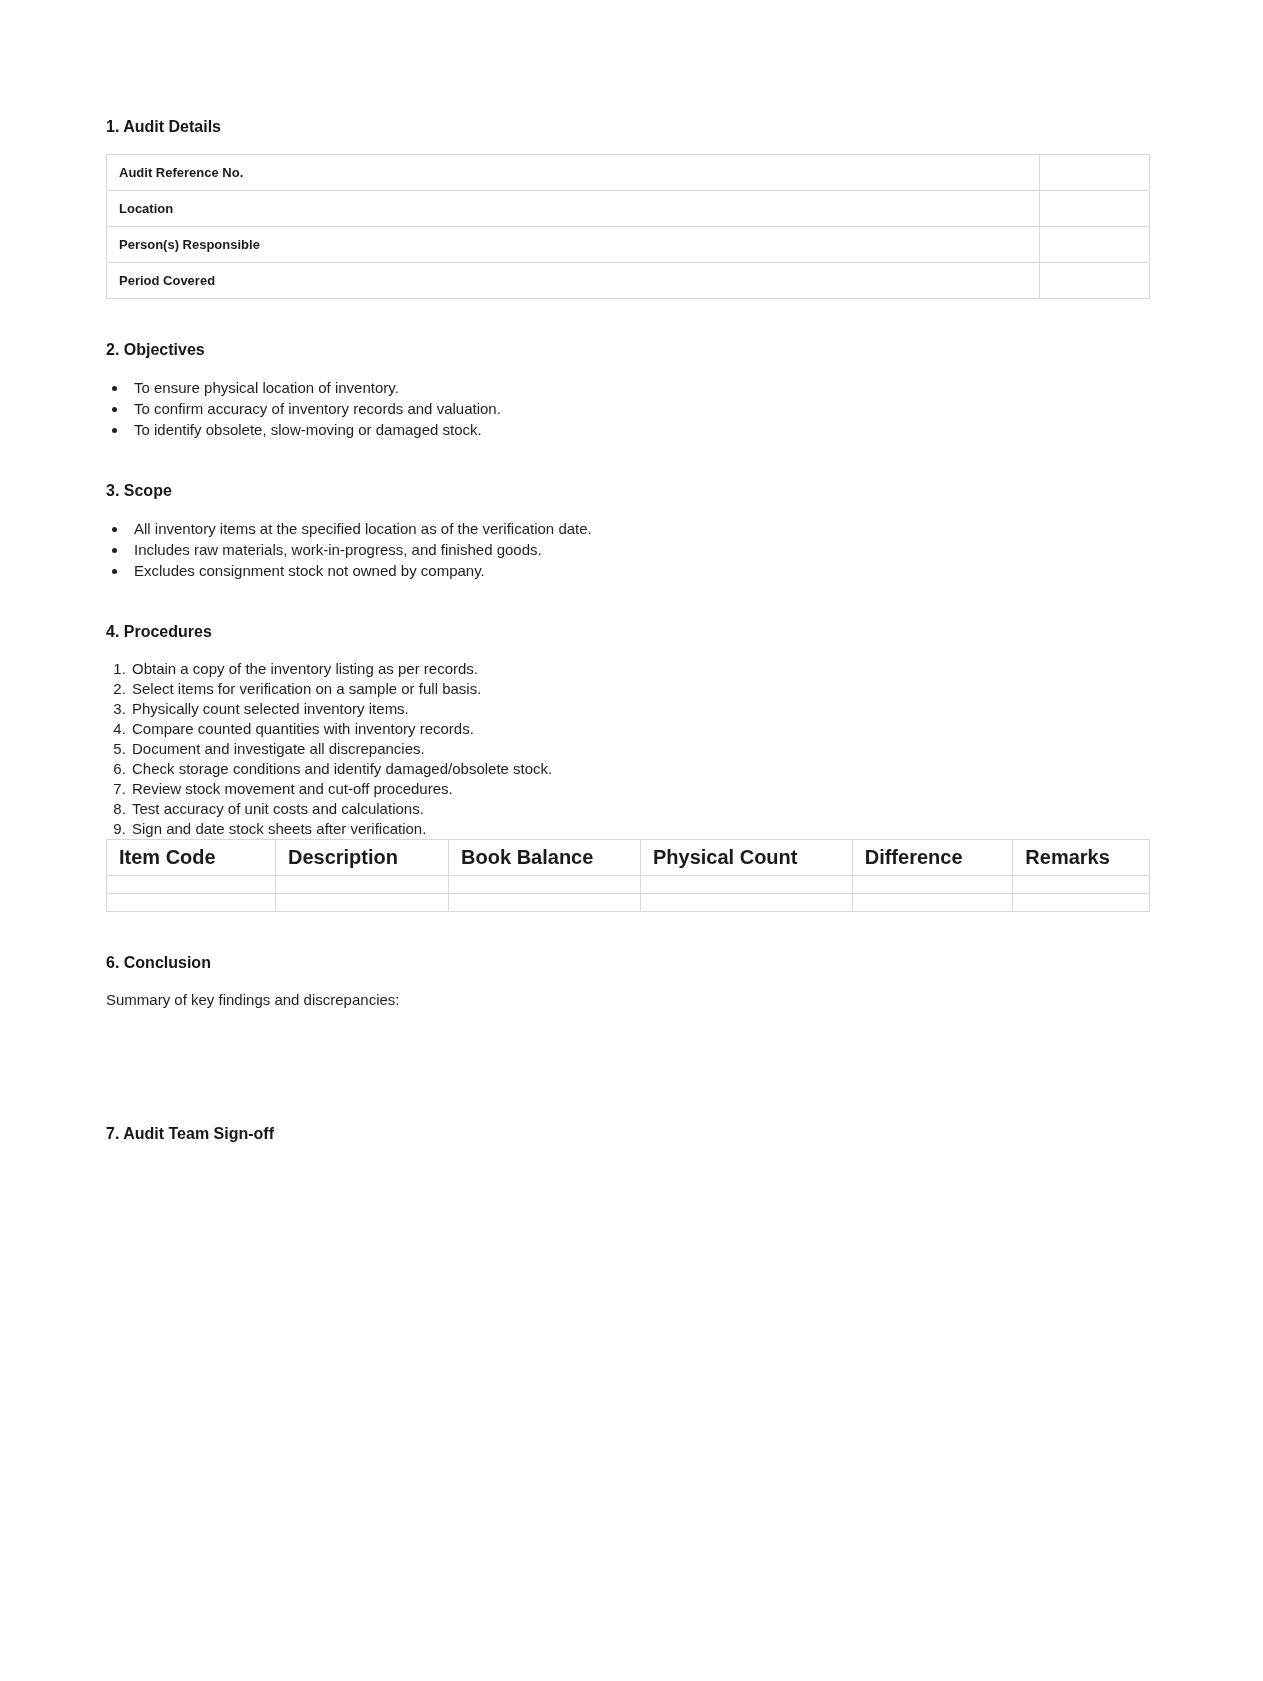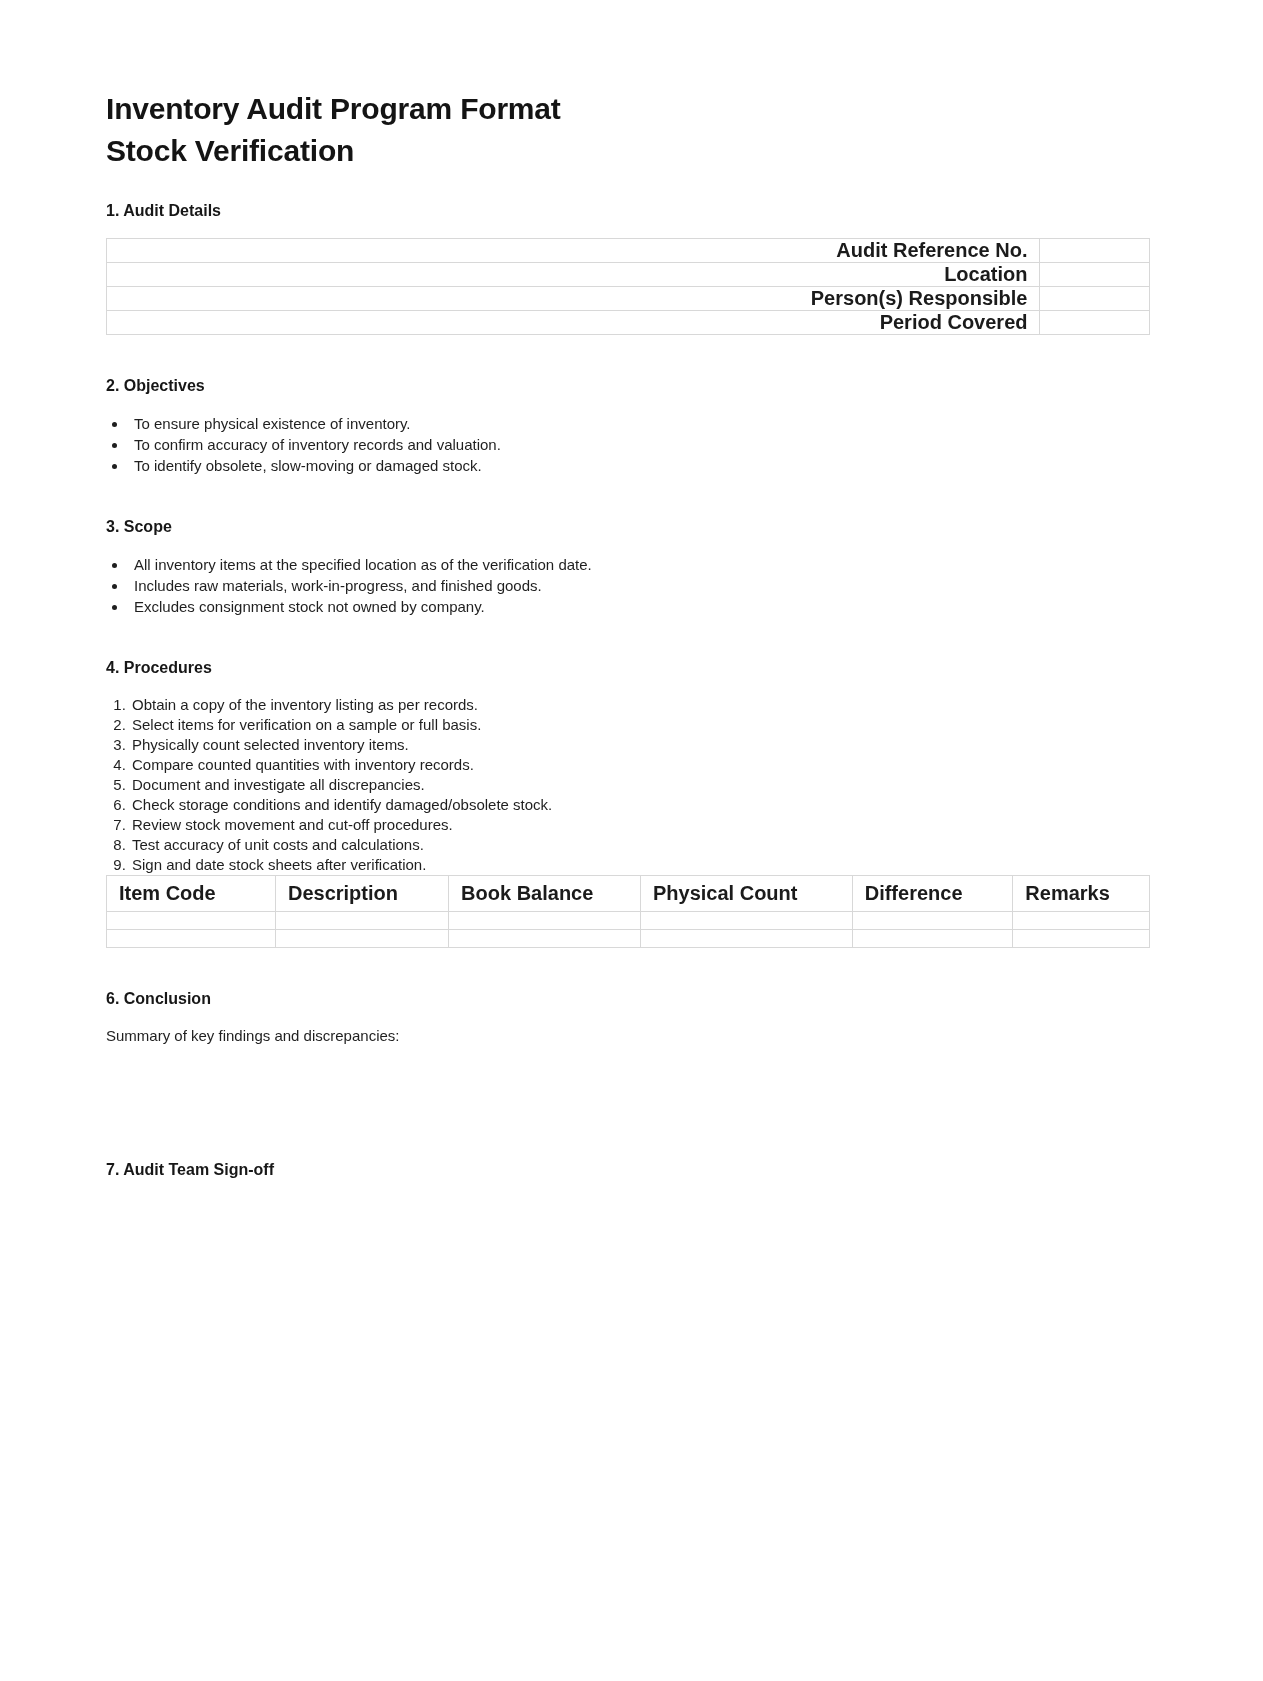--- a/index.html
+++ b/index.html
@@ -32,26 +32,26 @@
     margin: 38px 0 14px 0;
   }
   h2.first { margin-top: 26px; }
 
   table { border-collapse: collapse; width: 100%; }
   td, th { border: 1px solid #d8d8d8; }
 
   
   .details-table .label-cell {
     width: 89.5%;
-    padding: 3px 12px;
-    font-size: 20px;
+    padding: 9px 12px;
+    font-size: 13px;
     line-height: 17px;
     font-weight: 700;
     color: #1b1b1b;
-    text-align: right;
+    text-align: left;
   }
   .details-table .value-cell { width: 10.5%; }
 
   
   ul.bullet-list { margin: 0; padding: 0 0 0 22px; }
   ul.bullet-list li {
     font-size: 15px;
     line-height: 21px;
     padding-left: 6px;
   }
@@ -92,24 +92,20 @@
     overflow: hidden;
   }
   .signoff-wrap h2.sec-heading { margin: 0; line-height: 26px; }
 </style>
 </head>
 <body>
 
 <div class="page">
   <div class="content">
 
-    <div class="doc-title">
-      <div>Inventory Audit Program Format</div>
-      <div>Stock Verification</div>
-    </div>
 
     <h2 class="sec-heading first">1. Audit Details</h2>
 
     <table class="details-table">
       <tbody>
         <tr>
           <td class="label-cell">Audit Reference No.</td>
           <td class="value-cell"></td>
         </tr>
         <tr>
@@ -122,21 +118,21 @@
         </tr>
         <tr>
           <td class="label-cell">Period Covered</td>
           <td class="value-cell"></td>
         </tr>
       </tbody>
     </table>
 
     <h2 class="sec-heading">2. Objectives</h2>
     <ul class="bullet-list">
-      <li>To ensure physical existence of inventory.</li>
+      <li>To ensure physical location of inventory.</li>
       <li>To confirm accuracy of inventory records and valuation.</li>
       <li>To identify obsolete, slow-moving or damaged stock.</li>
     </ul>
 
     <h2 class="sec-heading">3. Scope</h2>
     <ul class="bullet-list">
       <li>All inventory items at the specified location as of the verification date.</li>
       <li>Includes raw materials, work-in-progress, and finished goods.</li>
       <li>Excludes consignment stock not owned by company.</li>
     </ul>

